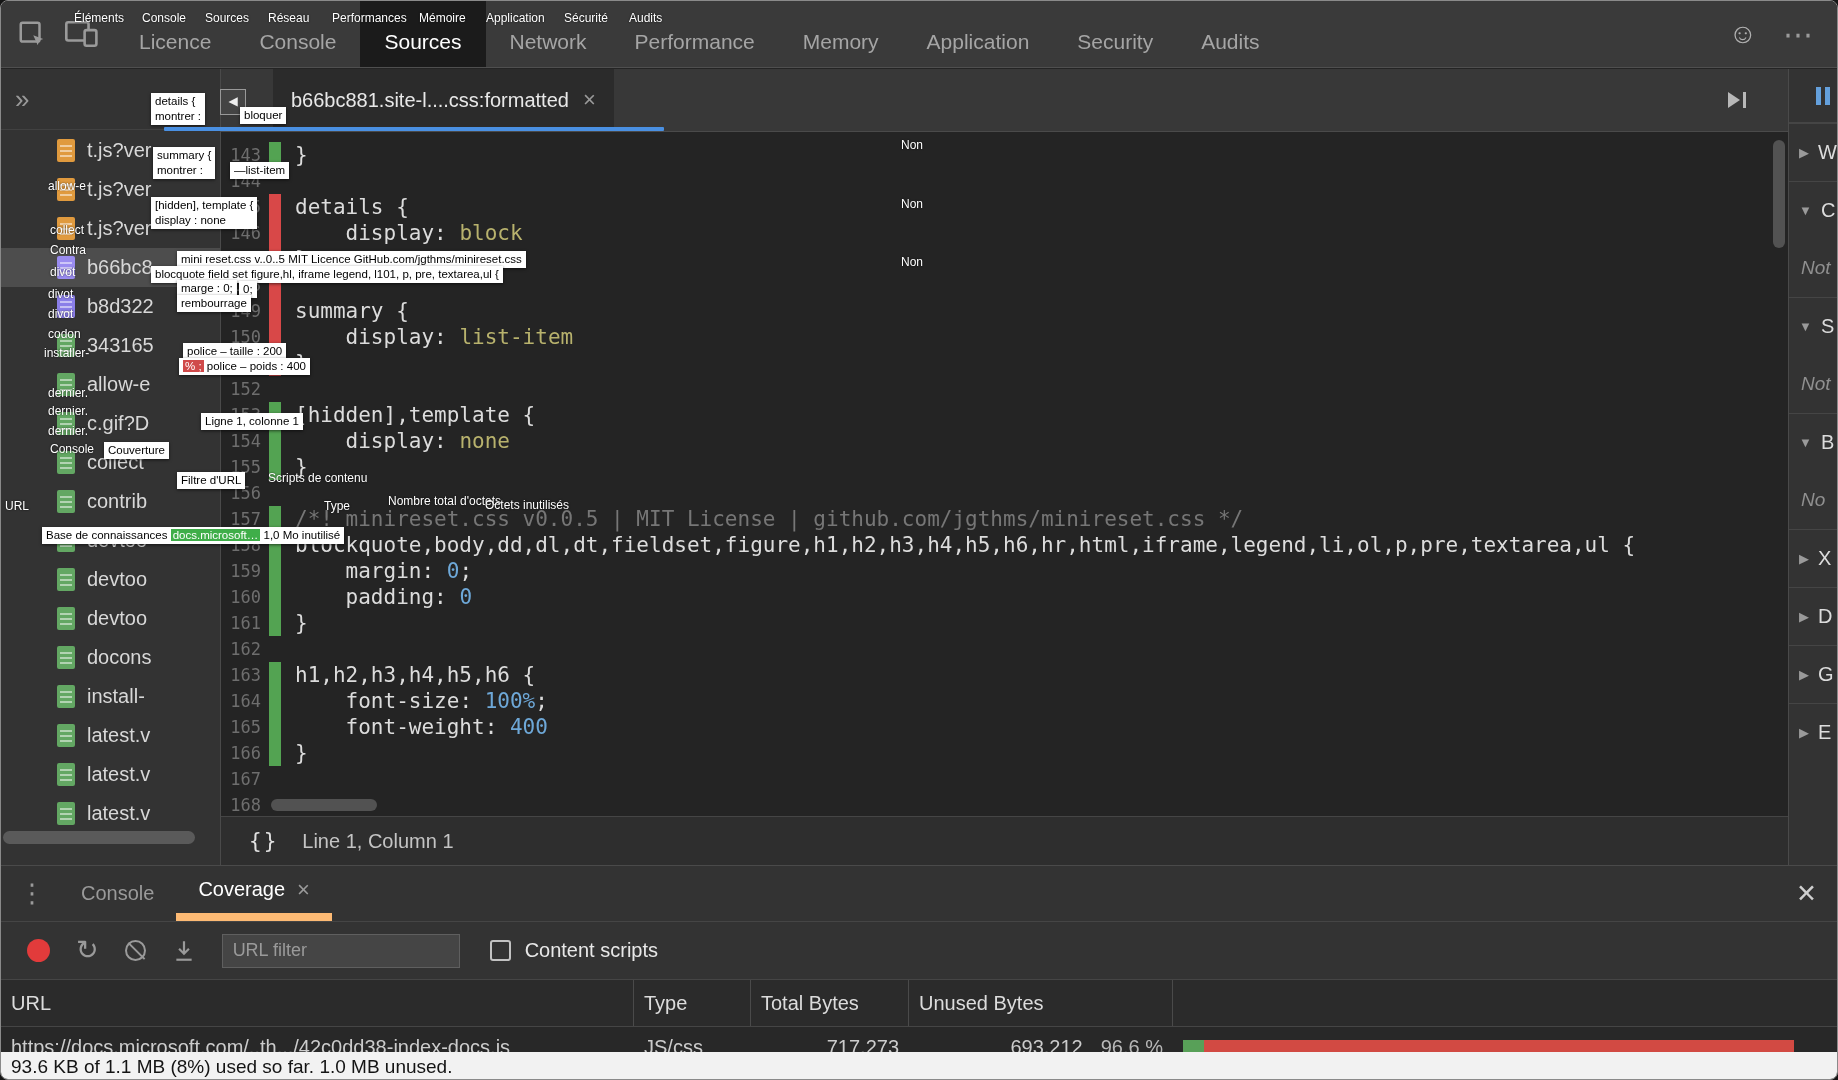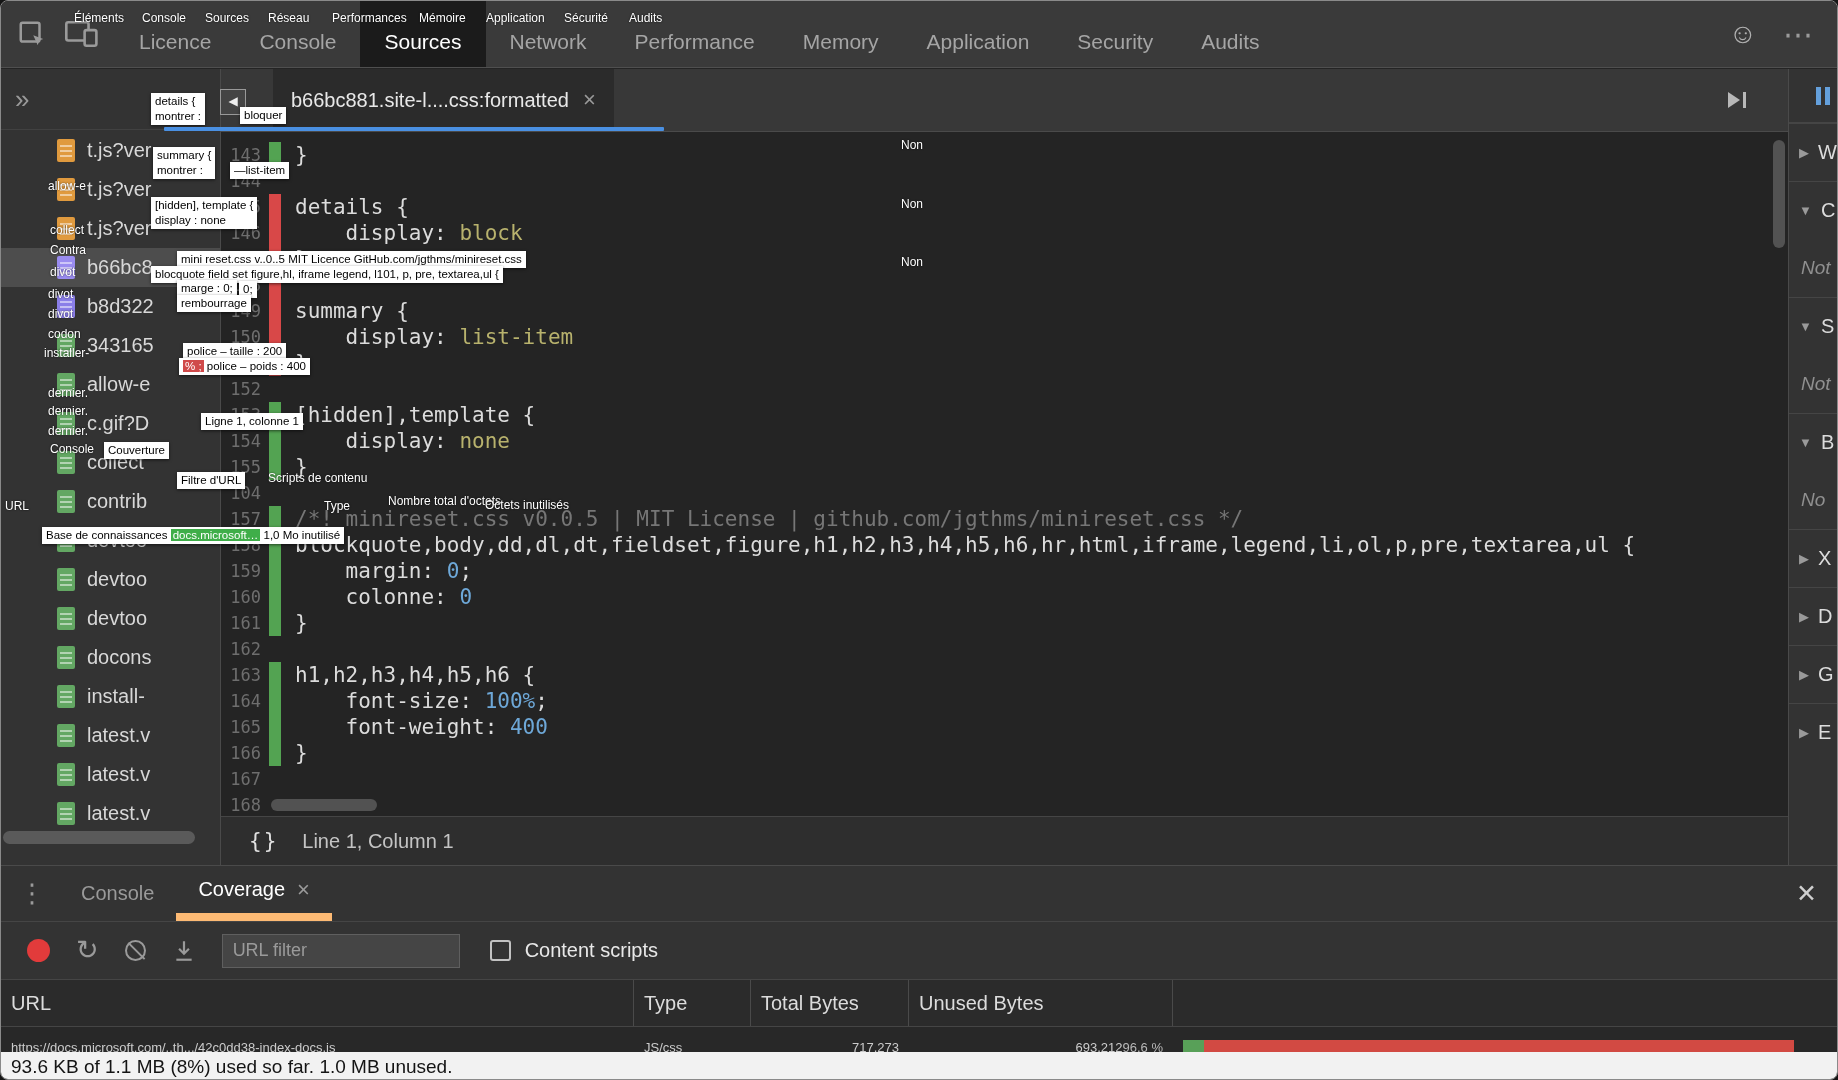--- a/index.html
+++ b/index.html
@@ -85,24 +85,24 @@
   .url-filter{width:238px;height:34px;background:#454545;border:1px solid #5f5f5f;color:#dddddd;font-size:18px;padding:0 10px;font-family:"Liberation Sans",sans-serif;outline:none;}
   .url-filter::placeholder{color:#9a9a9a;}
   .checkbox{width:21px;height:21px;border:2px solid #c2c2c2;border-radius:3px;flex:none;margin-left:4px;}
   .cs-label{font-size:20px;color:#e8e8e8;margin-left:-12px;}
 
   .coverage-table{flex:1;display:flex;flex-direction:column;overflow:hidden;}
   .table-header{display:grid;grid-template-columns:633px 117px 158px 264px 1fr;height:47px;flex:none;background:#2b2b2b;border-bottom:1px solid #454545;}
   .th{display:flex;align-items:center;padding-left:10px;font-size:20px;color:#dcdcdc;border-right:1px solid #4a4a4a;overflow:hidden;white-space:nowrap;}
   .th.last{border-right:none;}
   .table-body{flex:1;overflow:hidden;}
-  .table-row{display:grid;grid-template-columns:633px 117px 158px 264px 1fr;height:40px;align-items:center;background:#282828;color:#cccccc;font-size:13px;}
+  .table-row{display:grid;grid-template-columns:633px 117px 158px 264px 1fr;height:40px;align-items:center;background:#282828;color:#cccccc;font-size:20px;}
   .td{padding:0 10px;white-space:nowrap;overflow:hidden;}
   .td.num{text-align:right;}
-  .td.unused{display:flex;justify-content:flex-end;}
+  .td.unused{display:flex;justify-content:flex-end;gap:18px;}
   .td .pct{color:#b8b8b8;}
   .td.bar-cell{padding-right:45px;}
   .bar{height:14px;display:flex;width:100%;}
   .bar .used{background:#58a058;height:100%;}
   .bar .unu{background:#d24a43;height:100%;}
   .coverage-status{height:29px;flex:none;background:#f2f2f2;color:#141414;font-size:19px;display:flex;align-items:center;padding-left:10px;}
 
   
   .overlays{position:absolute;inset:0;pointer-events:none;z-index:50;}
   .ov{position:absolute;line-height:1.3;}
@@ -254,25 +254,25 @@
             <div class="code-line"><span class="ln">146</span><span class="cov r"></span><span class="code"><span class="tok-p">    </span><span class="tok-pr">display</span><span class="tok-p">: </span><span class="tok-k">block</span></span></div>
             <div class="code-line"><span class="ln">147</span><span class="cov r"></span><span class="code"><span class="tok-p">}</span></span></div>
             <div class="code-line"><span class="ln">148</span><span class="cov r"></span><span class="code"></span></div>
             <div class="code-line"><span class="ln">149</span><span class="cov r"></span><span class="code"><span class="tok-s">summary</span><span class="tok-p"> {</span></span></div>
             <div class="code-line"><span class="ln">150</span><span class="cov r"></span><span class="code"><span class="tok-p">    </span><span class="tok-pr">display</span><span class="tok-p">: </span><span class="tok-k">list-item</span></span></div>
             <div class="code-line"><span class="ln">151</span><span class="cov r"></span><span class="code"><span class="tok-p">}</span></span></div>
             <div class="code-line"><span class="ln">152</span><span class="cov "></span><span class="code"></span></div>
             <div class="code-line"><span class="ln">153</span><span class="cov g"></span><span class="code"><span class="tok-s">[hidden],template</span><span class="tok-p"> {</span></span></div>
             <div class="code-line"><span class="ln">154</span><span class="cov g"></span><span class="code"><span class="tok-p">    </span><span class="tok-pr">display</span><span class="tok-p">: </span><span class="tok-k">none</span></span></div>
             <div class="code-line"><span class="ln">155</span><span class="cov g"></span><span class="code"><span class="tok-p">}</span></span></div>
-            <div class="code-line"><span class="ln">104</span><span class="cov "></span><span class="code"></span></div>
+            <div class="code-line"><span class="ln">156</span><span class="cov "></span><span class="code"></span></div>
             <div class="code-line"><span class="ln">157</span><span class="cov g"></span><span class="code"><span class="tok-c">/*! minireset.css v0.0.5 | MIT License | github.com/jgthms/minireset.css */</span></span></div>
             <div class="code-line"><span class="ln">158</span><span class="cov g"></span><span class="code"><span class="tok-s">blockquote,body,dd,dl,dt,fieldset,figure,h1,h2,h3,h4,h5,h6,hr,html,iframe,legend,li,ol,p,pre,textarea,ul</span><span class="tok-p"> {</span></span></div>
             <div class="code-line"><span class="ln">159</span><span class="cov g"></span><span class="code"><span class="tok-p">    </span><span class="tok-pr">margin</span><span class="tok-p">: </span><span class="tok-n">0</span><span class="tok-p">;</span></span></div>
-            <div class="code-line"><span class="ln">160</span><span class="cov g"></span><span class="code"><span class="tok-p">    </span><span class="tok-pr">colonne</span><span class="tok-p">: </span><span class="tok-n">0</span></span></div>
+            <div class="code-line"><span class="ln">160</span><span class="cov g"></span><span class="code"><span class="tok-p">    </span><span class="tok-pr">padding</span><span class="tok-p">: </span><span class="tok-n">0</span></span></div>
             <div class="code-line"><span class="ln">161</span><span class="cov g"></span><span class="code"><span class="tok-p">}</span></span></div>
             <div class="code-line"><span class="ln">162</span><span class="cov "></span><span class="code"></span></div>
             <div class="code-line"><span class="ln">163</span><span class="cov g"></span><span class="code"><span class="tok-s">h1,h2,h3,h4,h5,h6</span><span class="tok-p"> {</span></span></div>
             <div class="code-line"><span class="ln">164</span><span class="cov g"></span><span class="code"><span class="tok-p">    </span><span class="tok-pr">font-size</span><span class="tok-p">: </span><span class="tok-n">100%</span><span class="tok-p">;</span></span></div>
             <div class="code-line"><span class="ln">165</span><span class="cov g"></span><span class="code"><span class="tok-p">    </span><span class="tok-pr">font-weight</span><span class="tok-p">: </span><span class="tok-n">400</span></span></div>
             <div class="code-line"><span class="ln">166</span><span class="cov g"></span><span class="code"><span class="tok-p">}</span></span></div>
             <div class="code-line"><span class="ln">167</span><span class="cov "></span><span class="code"></span></div>
             <div class="code-line"><span class="ln">168</span><span class="cov "></span><span class="code"></span></div>
           </div>
         <div class="vthumb"></div>

